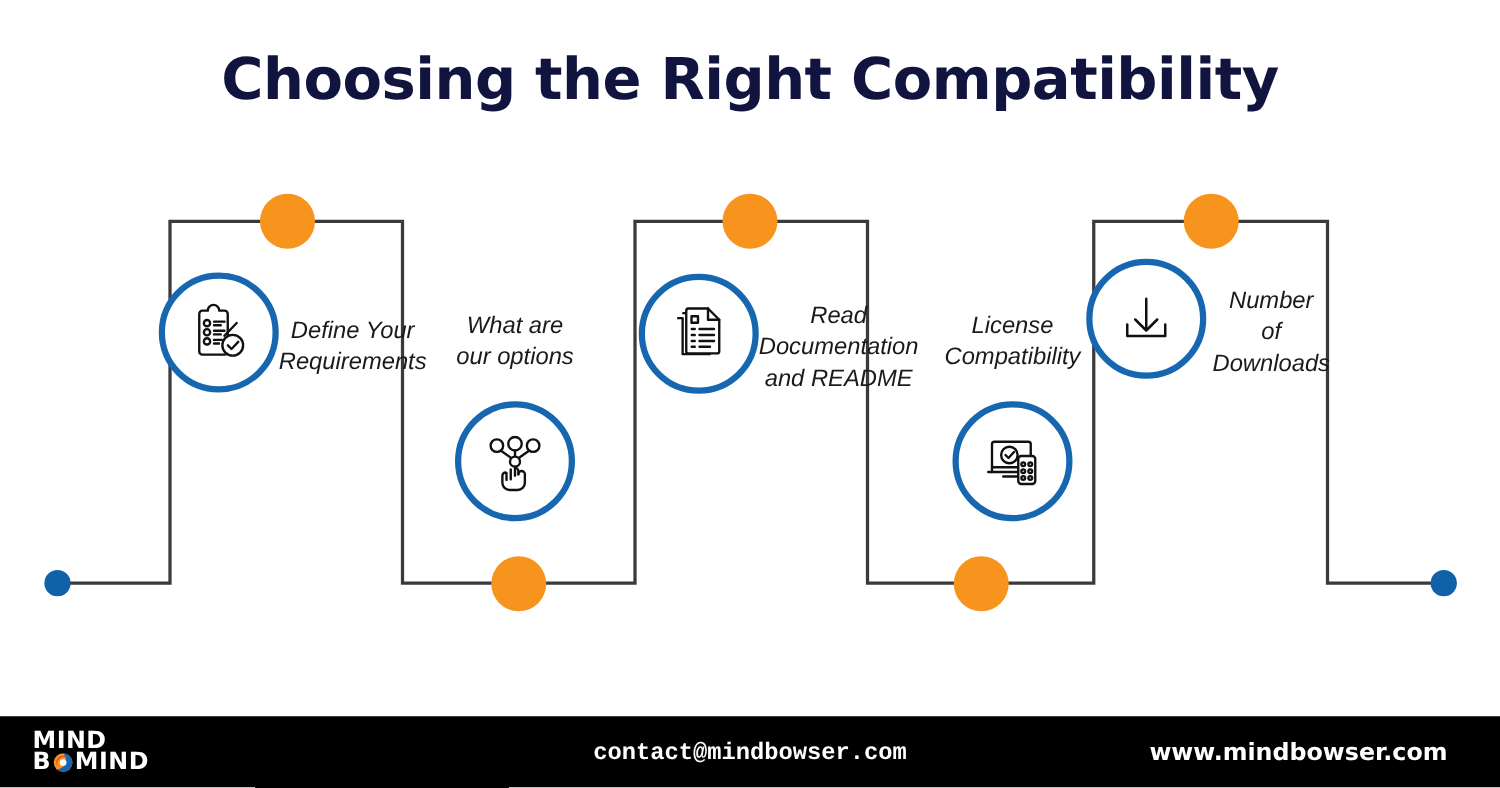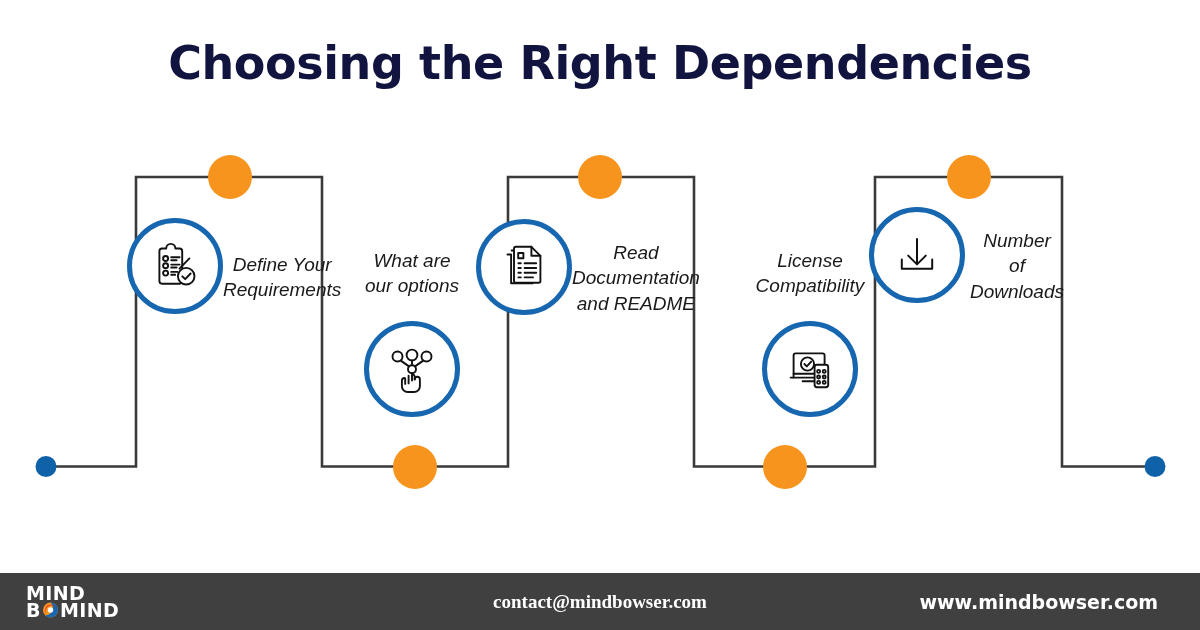--- a/index.html
+++ b/index.html
@@ -85,21 +85,21 @@
   .step.up .step-label   { margin-top: 22px; }
   .step.down .step-label { margin-bottom: 22px; }
 
   
   .footer {
     position: absolute;
     left: 0;
     top: 573px;
     width: 1200px;
     height: 57px;
-    background: #404040;
+    background: #000000;
     display: flex;
     align-items: center;
   }
 
   .logo {
     position: absolute;
     left: 26px;
     top: 50%;
     transform: translateY(-50%);
     display: flex;
@@ -126,39 +126,39 @@
   }
 
   .footer-email {
     position: absolute;
     left: 0;
     width: 1200px;
     text-align: center;
     color: #FFFFFF;
     font-size: 19px;
     font-weight: bold;
-    font-family: Liberation Serif, serif;
+    font-family: Liberation Mono, monospace;
   }
 
   .footer-url {
     position: absolute;
     right: 42px;
     color: #FFFFFF;
     font-size: 19px;
     font-weight: bold;
     font-family: "DejaVu Sans", sans-serif;
     text-align: right;
   }
 </style>
 </head>
 <body>
 
 <div class="canvas">
 
-  <div class="title">Choosing the Right Dependencies</div>
+  <div class="title">Choosing the Right Compatibility</div>
 
   <svg class="diagram-svg" viewBox="0 0 1200 630">
     <g fill="none" stroke="#3A3A3A" stroke-width="2.6" stroke-linecap="butt">
 
       <path d="M46,466.5 L136,466.5 L136,177 L322,177 L322,466.5 L508,466.5 L508,177 L694,177 L694,466.5 L875,466.5 L875,177 L1062,177 L1062,466.5 L1155,466.5"></path>
     </g>
 
     <circle cx="230" cy="177" r="22" fill="#F7941E"></circle>
     <circle cx="415" cy="467" r="22" fill="#F7941E"></circle>
     <circle cx="600" cy="177" r="22" fill="#F7941E"></circle>
@@ -198,21 +198,21 @@
         <circle cx="26" cy="26.3" r="4"></circle>
         <path d="M26 30.3v7.2"></path>
         <path d="M22.6 32.6v7.8M19.2 35.3v5.6M15.9 37.6c0-1.5 1.2-2.6 2.6-2.6M15.9 37.6v5.6c0 3.2 2.6 5.8 5.8 5.8h6.4c3.2 0 5.8-2.6 5.8-5.8v-6.8c0-1.4-1.2-2.6-2.6-2.6s-2.6 1.2-2.6 2.6"></path>
         <path d="M28.7 36.4v-2.6c0-1.4-1.2-2.6-2.6-2.6"></path>
       </svg>
     </div>
     <div class="step-label">What are
 our options</div>
   </div>
 
-  <div class="step up" style="left:476px; top:218px;">
+  <div class="step up" style="left:511px; top:218px;">
     <div class="icon-ring">
       <svg width="52" height="52" viewBox="0 0 52 52" fill="none" stroke="#111111" stroke-width="1.9" stroke-linecap="round" stroke-linejoin="round">
         <path d="M9.5 13.5h3.6v28.8h21.6"></path>
         <path d="M13.6 9.5h3.6v28.8h21.6"></path>
         <path d="M17.8 5.8h15.6l9 9v25.1a1.8 1.8 0 0 1-1.8 1.8H17.8a1.8 1.8 0 0 1-1.8-1.8V7.6a1.8 1.8 0 0 1 1.8-1.8z" fill="#FFFFFF"></path>
         <path d="M33.4 5.8v9h9"></path>
         <rect x="20.2" y="12" width="5.2" height="5.2"></rect>
         <path d="M20.4 22.2h2.4M20.4 27h2.4M20.4 31.8h2.4M20.4 36.4h2.4"></path>
         <path d="M26.6 22.2h11.6M26.6 27h11.6M26.6 31.8h11.6M26.6 36.4h8.4"></path>
       </svg>

